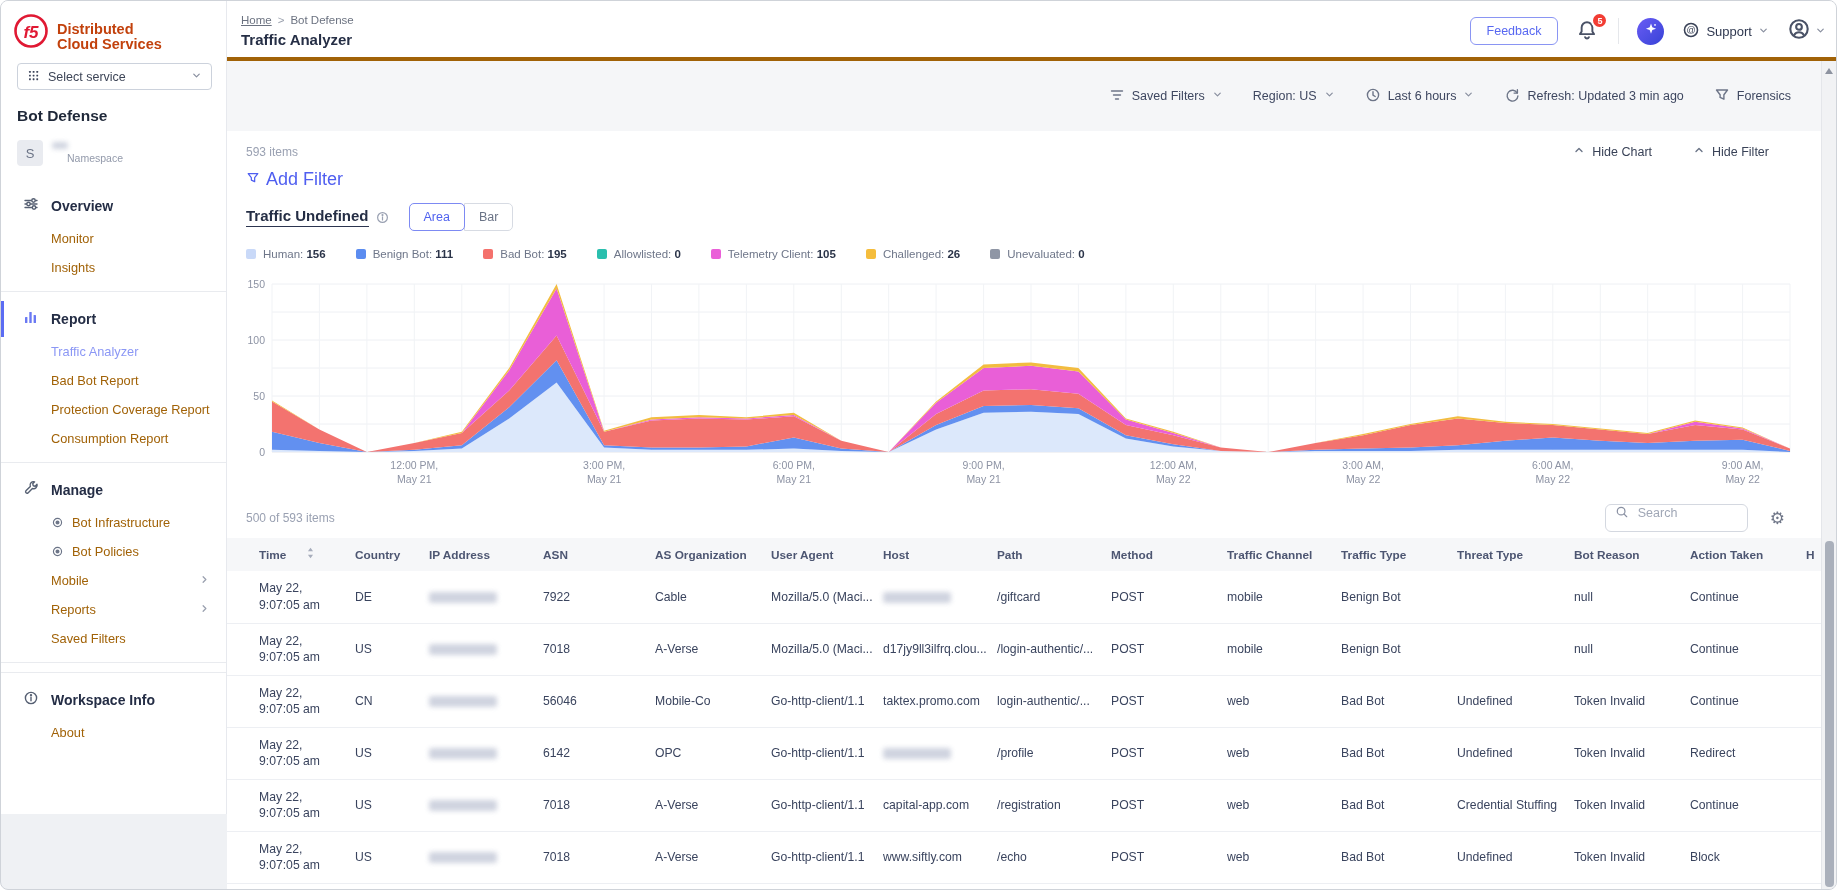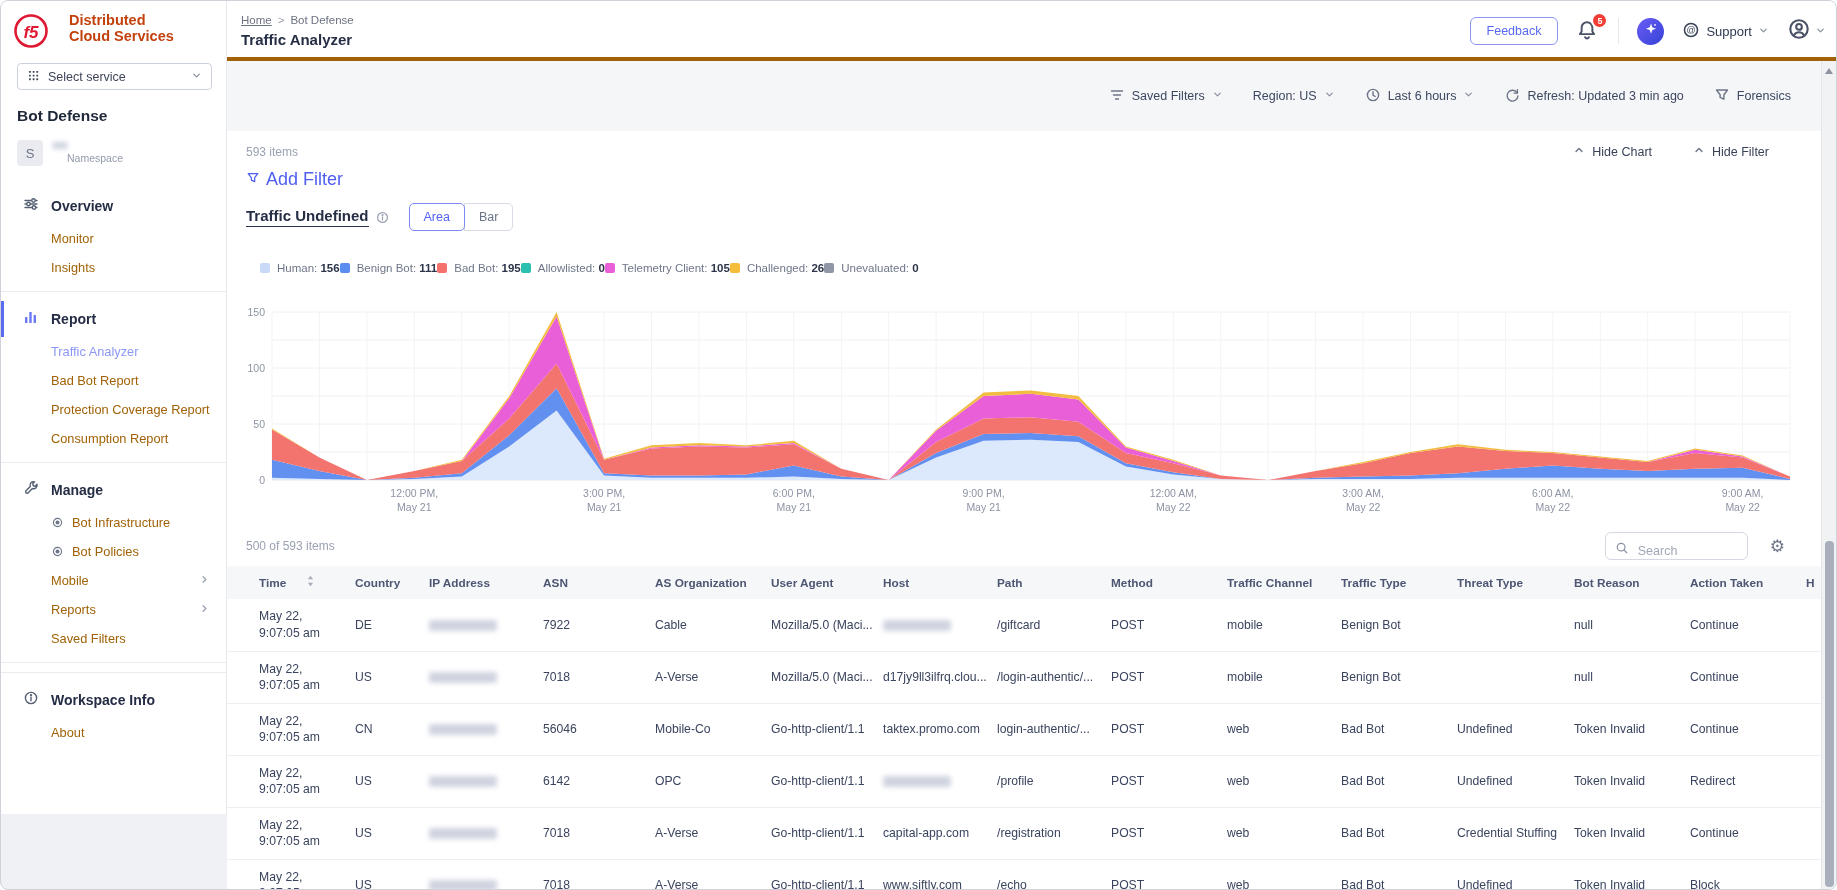--- a/index.html
+++ b/index.html
@@ -17,21 +17,21 @@
   .btn-feedback{border:1px solid #8a95f3;color:#5868f1;background:#fff;border-radius:6px;padding:6px 16px;font-size:12.5px;cursor:pointer;font-family:inherit;}
   .bell-wrap{position:relative;width:24px;height:24px;cursor:pointer;}
   .badge{position:absolute;top:-7px;right:-8px;min-width:17px;height:17px;border-radius:9px;background:#f23d34;border:2px solid #fff;color:#fff;font-size:9px;font-weight:700;display:flex;align-items:center;justify-content:center;padding:0 3px;}
   .hdr-div{width:1px;height:26px;background:#e5e7eb;}
   .ai-btn{width:27px;height:27px;border-radius:50%;background:linear-gradient(135deg,#6a5cf5,#3743d6);display:flex;align-items:center;justify-content:center;cursor:pointer;}
   .support{display:flex;align-items:center;gap:6px;font-size:13px;color:#2f3850;cursor:pointer;}
   .avatar-wrap{display:flex;align-items:center;gap:4px;cursor:pointer;}
 
   
   .sidebar{position:absolute;left:0;top:0;width:226px;height:813px;background:#fff;border-right:1px solid #e7e9ee;z-index:4;padding-top:10px;}
-  .brand{display:flex;align-items:flex-start;gap:20px;padding:2px 14px 0 12px;}
+  .brand{display:flex;align-items:flex-end;gap:8px;padding:2px 14px 0 12px;}
   .brand-text{font-size:14.5px;font-weight:700;color:#c2410c;line-height:1.08;}
   .select-service{margin:10px 14px 0 16px;height:27px;border:1px solid #ccd2dc;border-radius:4px;background:#fff;display:flex;align-items:center;gap:8px;padding:0 9px;font-size:12.5px;color:#3d4557;cursor:pointer;}
   .select-service .sp{flex:1;}
   .product-name{margin:17px 16px 0;font-size:15.5px;font-weight:700;color:#1e2738;}
   .ns-row{margin:15px 16px 0;display:flex;align-items:center;gap:9px;}
   .ns-avatar{width:26px;height:26px;border-radius:4px;background:#e9ebf0;color:#6b7386;font-size:13px;display:flex;align-items:center;justify-content:center;}
   .ns-col{display:flex;flex-direction:column;gap:3px;}
   .ns-label{font-size:10.5px;color:#939aab;padding-left:15px;}
   nav{margin-top:22px;}
   .nav-head{display:flex;align-items:center;gap:12px;padding:8px 12px 8px 22px;cursor:pointer;}
@@ -56,27 +56,27 @@
   .addfilter-row{padding:10px 19px 0;}
   .add-filter{display:inline-flex;align-items:center;gap:6px;font-size:18px;font-weight:500;color:#4f5ef0;cursor:pointer;}
   .chart-head{display:flex;align-items:center;padding:13px 19px 0;}
   .chart-title{font-size:15px;font-weight:700;color:#252e45;border-bottom:1.5px solid #2c3550;padding-bottom:2px;}
   .info-ico{margin-left:7px;display:inline-flex;cursor:pointer;}
   .seg-wrap{display:inline-flex;margin-left:20px;}
   .seg{border:1px solid #d7dbe3;background:#fff;padding:6px 14px;font-size:12.5px;color:#6a7386;cursor:pointer;font-family:inherit;}
   .seg:first-child{border-radius:5px 0 0 5px;}
   .seg:last-child{border-radius:0 5px 5px 0;margin-left:-1px;}
   .seg.active{border:1px solid #7d8af3;color:#5062ef;border-radius:5px;position:relative;z-index:1;}
-  .legend{display:flex;align-items:center;padding:17px 19px 0;list-style:none;margin:14px;}
+  .legend{display:flex;align-items:center;gap:30px;padding:17px 19px 0;list-style:none;margin:0;}
   .legend li{display:flex;align-items:center;gap:7px;font-size:11.5px;color:#6e7689;cursor:pointer;white-space:nowrap;}
   .sw{width:10px;height:10px;border-radius:2px;display:inline-block;}
   .legend b{color:#2b3449;font-weight:700;}
   .chart-wrap{padding:10px 17px 0 19px;}
   .tbl-toolbar{display:flex;justify-content:space-between;align-items:center;padding:4px 38px 6px 19px;}
-  .search-box{display:flex;align-items:flex-end;gap:7px;width:143px;height:28px;border:1px solid #d4d8e0;border-radius:6px;background:#fff;padding:0 9px;margin-right:22px;}
+  .search-box{display:flex;align-items:flex-start;gap:7px;width:143px;height:28px;border:1px solid #d4d8e0;border-radius:6px;background:#fff;padding:0 9px;margin-right:22px;}
   .search-box input{border:none;outline:none;width:100%;font-size:12.5px;color:#3a445e;font-family:inherit;background:transparent;}
   .search-box input::placeholder{color:#a0a7b6;}
   .gear{font-size:17px;color:#6f7688;cursor:pointer;line-height:1;}
   .tbl-right{display:flex;align-items:center;}
 
   
   table{width:1596px;border-collapse:collapse;table-layout:fixed;}
   thead th{background:#f6f7f9;font-weight:700;font-size:11.8px;color:#4d5672;text-align:left;padding:9px 10px;white-space:nowrap;overflow:hidden;}
   thead th:first-child{padding-left:32px;}
   tbody td{height:52px;padding:6px 10px;font-size:12.2px;color:#3a445e;border-bottom:1px solid #edeff3;white-space:nowrap;overflow:hidden;vertical-align:middle;}

